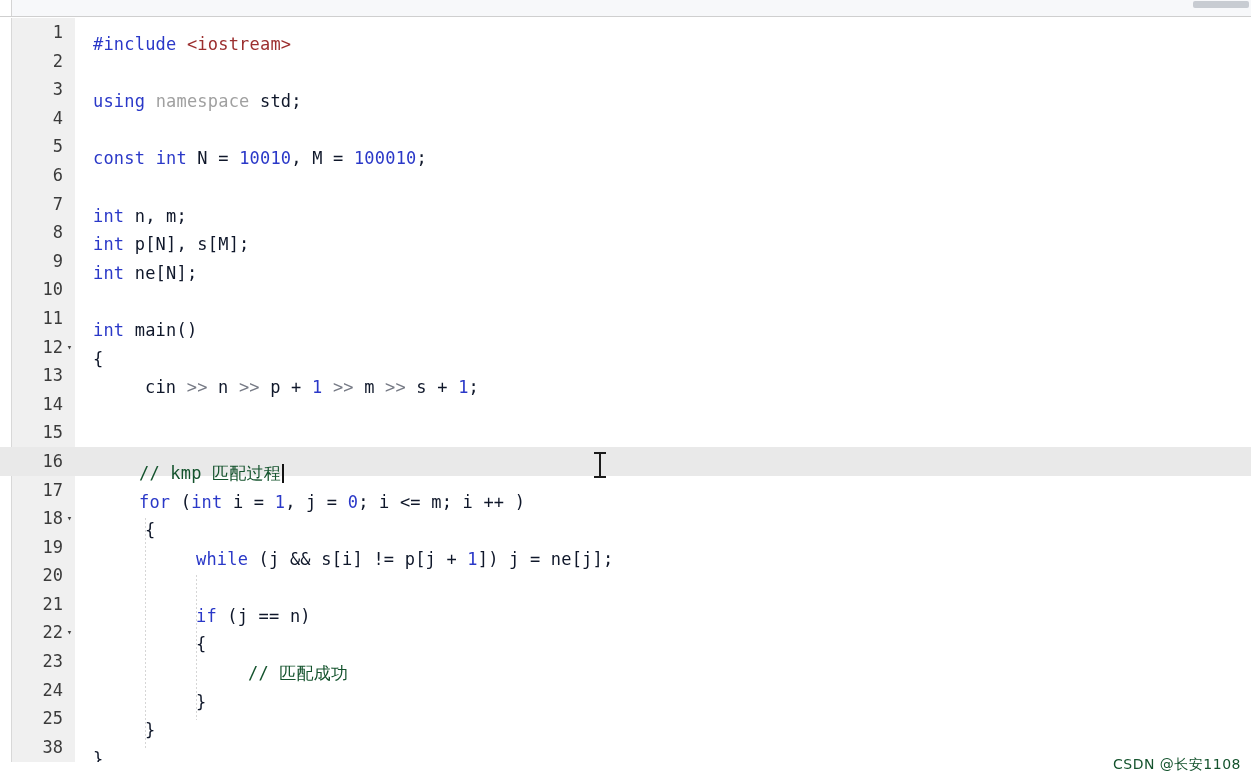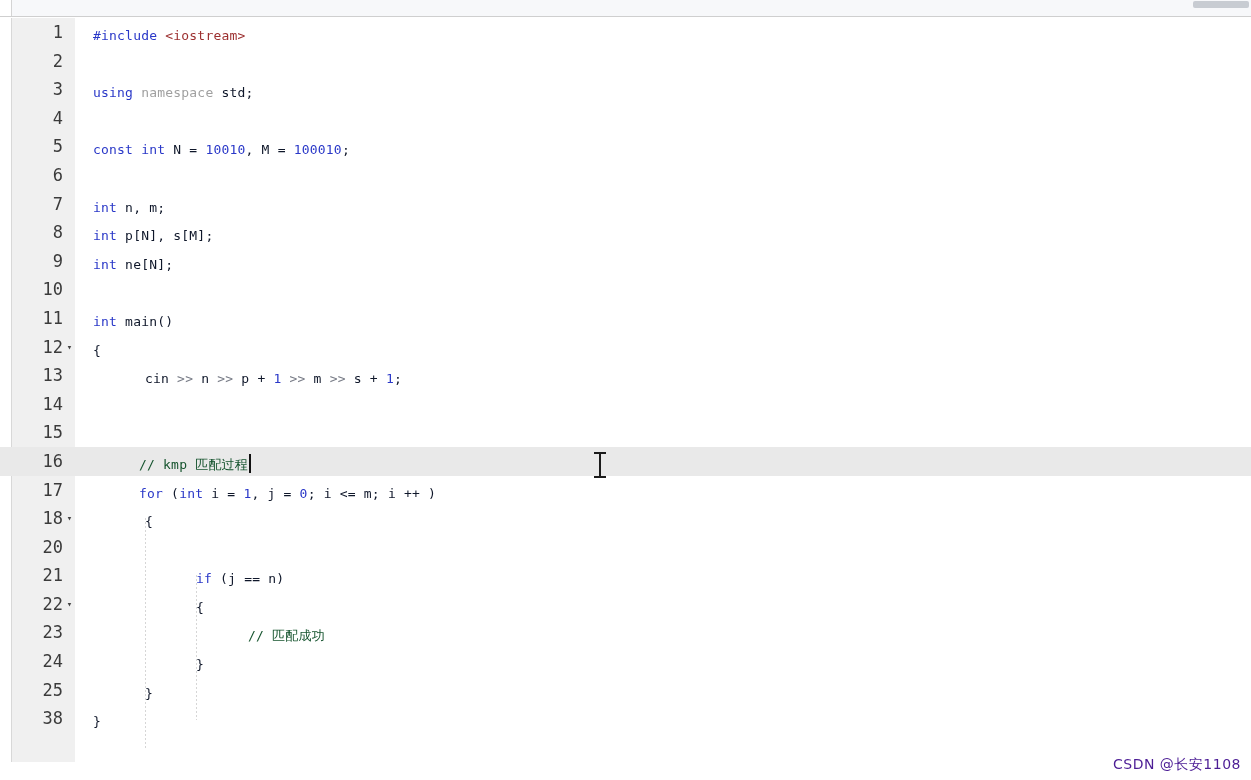--- a/index.html
+++ b/index.html
@@ -96,24 +96,24 @@
     position: absolute;
     left: 64px; top: 0;
     width: 11px; height: 28.6px;
     line-height: 28.6px;
     text-align: center;
     font-size: 9px;
     color: #444;
   }
   .code {
     position: absolute;
-    left: 93px; top: 4px;
+    left: 93px; top: 12px;
     height: 28.6px;
     line-height: 28.6px;
-    font-size: 13px;
+    font-size: 17px;
     font-family: "DejaVu Sans Mono", monospace;
     color: #16235a;
     letter-spacing: 0.2px;
   }
 
   
   .kw   { color: #2a38c8; }
   .num  { color: #2a38c8; }
   .str  { color: #9c2f2f; }
   .pre  { color: #2a38c8; }
@@ -157,21 +157,21 @@
   }
   .ibeam .cap-t { top: 0; }
   .ibeam .cap-b { bottom: 0; }
 
   
   .watermark {
     position: absolute;
     right: 10px; bottom: 6px;
     font-family: "DejaVu Sans", sans-serif;
     font-size: 14px;
-    color: #4c1d95;
+    color: #14532d;
     letter-spacing: 0.5px;
     white-space: nowrap;
   }
 </style>
 </head>
 <body>
 
 <div id="app">
 
   <div class="topbar">
@@ -274,20 +274,24 @@
         <div class="lineno">17</div>
         <div class="code" style="left:139px;"><span class="kw">for</span><span class="id"> (</span><span class="kw">int</span><span class="id"> i = </span><span class="num">1</span><span class="id">, j = </span><span class="num">0</span><span class="id">; i &lt;= m; i ++ )</span></div>
       </div>
 
       <div class="row">
         <div class="lineno">18</div>
         <div class="fold">▾</div>
         <div class="code" style="left:145px;"><span class="id">{</span></div>
       </div>
 
+      <div class="row">
+        <div class="lineno">19</div>
+        <div class="code" style="left:196px;"><span class="kw">while</span><span class="id"> (j &amp;&amp; s[i] != p[j + </span><span class="num">1</span><span class="id">]) j = ne[j];</span></div>
+      </div>
 
       <div class="row">
         <div class="lineno">20</div>
       </div>
 
       <div class="row">
         <div class="lineno">21</div>
         <div class="code" style="left:196px;"><span class="kw">if</span><span class="id"> (j == n)</span></div>
       </div>
 

